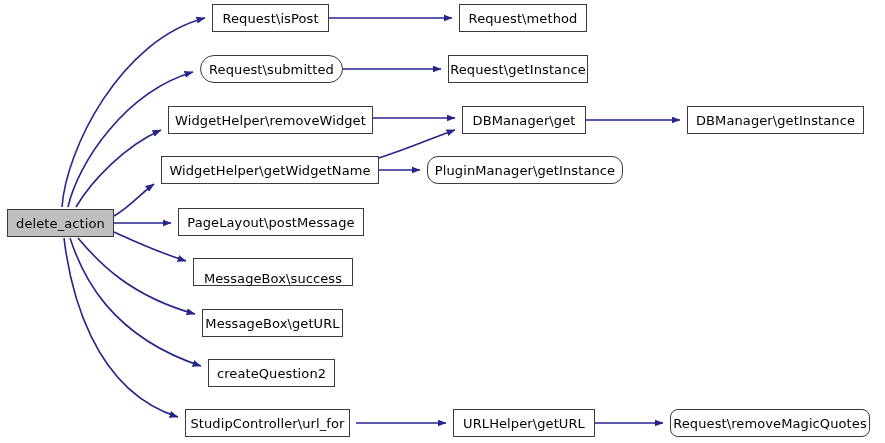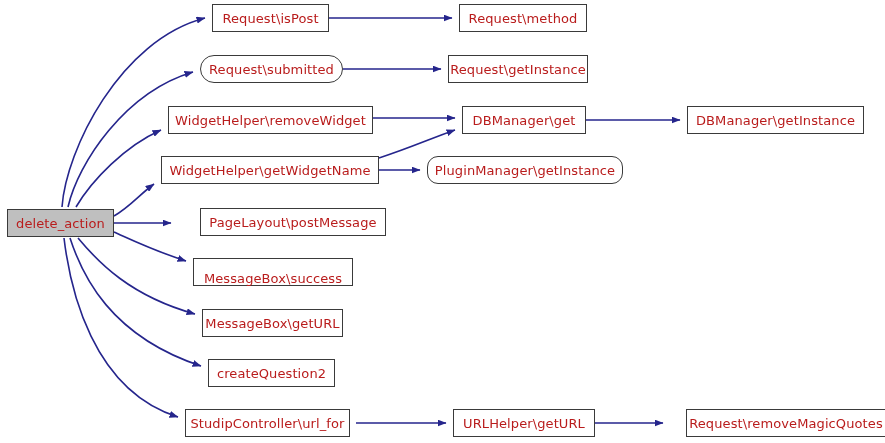--- a/index.html
+++ b/index.html
@@ -28,21 +28,21 @@
     display: block;
   }
   .node-box {
     position: absolute;
     box-sizing: border-box;
     display: flex;
     align-items: center;
     justify-content: center;
     border: 1px solid #3a3a3a;
     background: #ffffff;
-    color: #b91c1c;
+    color: #000000;
     font-size: 13px;
     line-height: 1;
     letter-spacing: 0.1px;
     white-space: nowrap;
     user-select: none;
   }
   .node-box.root {
     background: #bfbfbf;
   }
   .node-label {
@@ -105,35 +105,35 @@
       </div>
       <div class="node-box" style="left: 687px; top: 106px; width: 177px; height: 28px;">
         <span class="node-label">DBManager\getInstance</span>
       </div>
       <div class="node-box" style="left: 161px; top: 156px; width: 218px; height: 28px;">
         <span class="node-label">WidgetHelper\getWidgetName</span>
       </div>
       <div class="node-box" style="left: 427px; top: 156px; width: 196px; height: 28px; border-radius: 11px;">
         <span class="node-label">PluginManager\getInstance</span>
       </div>
-      <div class="node-box" style="left: 178px; top: 208px; width: 186px; height: 28px; margin-left: 22px;">
+      <div class="node-box" style="left: 178px; top: 208px; width: 186px; height: 28px;">
         <span class="node-label">PageLayout\postMessage</span>
       </div>
       <div class="node-box" style="left: 193px; top: 258px; width: 160px; height: 28px; align-items: flex-end;">
         <span class="node-label">MessageBox\success</span>
       </div>
       <div class="node-box" style="left: 202px; top: 309px; width: 141px; height: 28px;">
         <span class="node-label">MessageBox\getURL</span>
       </div>
       <div class="node-box" style="left: 208px; top: 359px; width: 127px; height: 28px; text-align: right;">
         <span class="node-label">createQuestion2</span>
       </div>
       <div class="node-box" style="left: 185px; top: 409px; width: 165px; height: 28px;">
         <span class="node-label">StudipController\url_for</span>
       </div>
       <div class="node-box" style="left: 453px; top: 409px; width: 142px; height: 28px;">
         <span class="node-label">URLHelper\getURL</span>
       </div>
-      <div class="node-box" style="left: 686px; top: 409px; width: 200px; height: 28px;">
+      <div class="node-box" style="left: 670px; top: 409px; width: 200px; height: 28px; border-radius: 8px;">
         <span class="node-label">Request\removeMagicQuotes</span>
       </div>
     </div>
 </div>
 
 </body></html>

